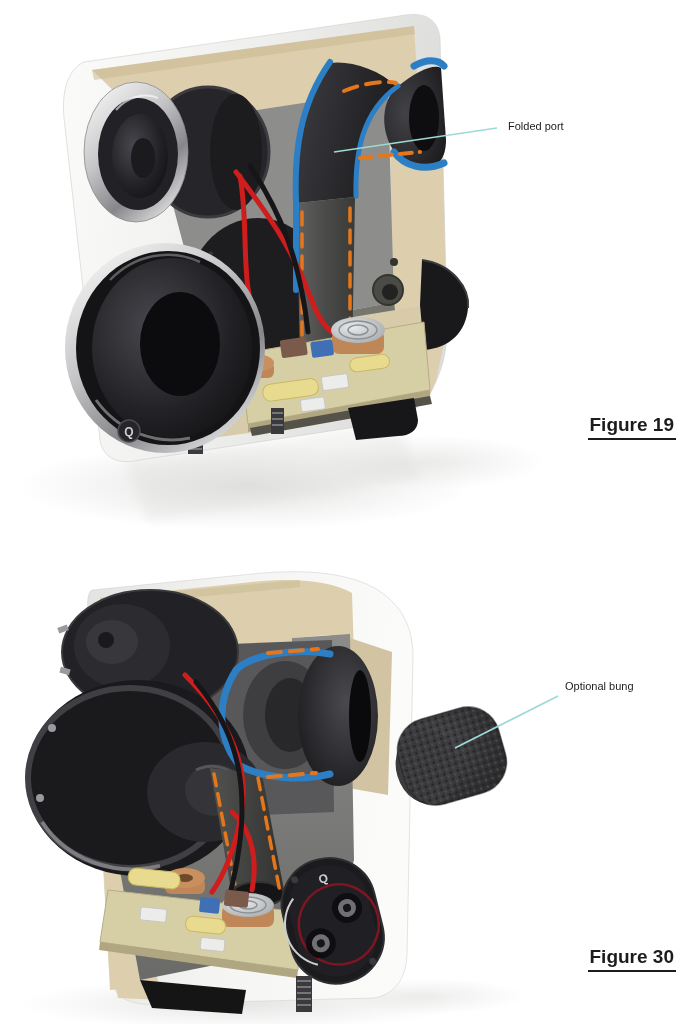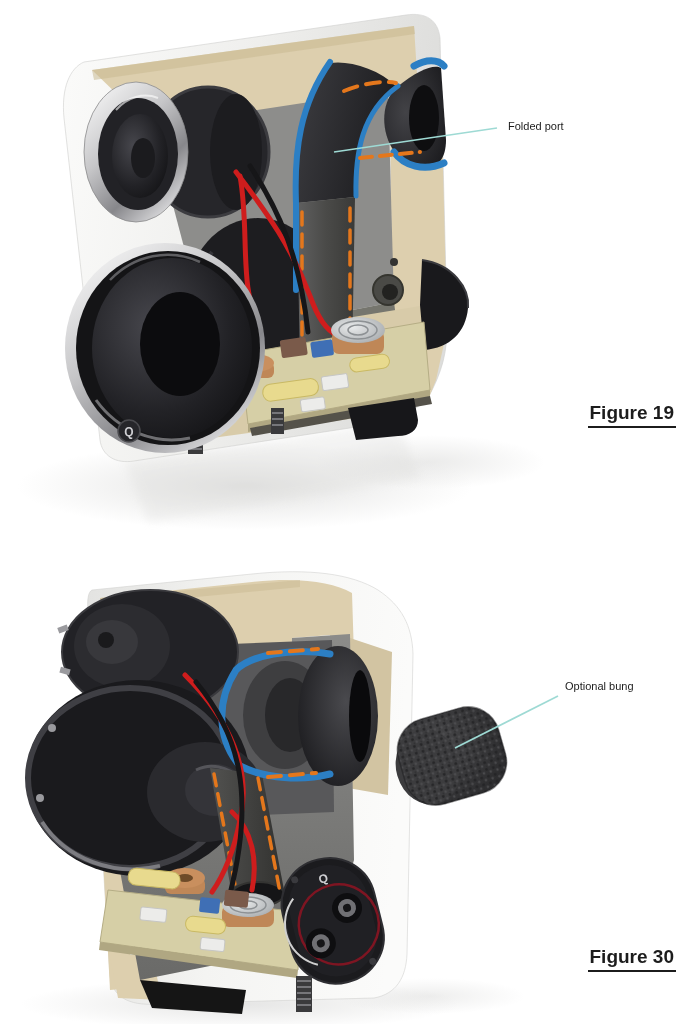--- a/index.html
+++ b/index.html
@@ -16,21 +16,21 @@
     font-size:11px;line-height:20px;white-space:nowrap;
   }
   #annotation-folded-port{left:508px;top:116px;}
   #annotation-optional-bung{left:565px;top:676px;}
   .caption{
     position:absolute;right:8px;color:var(--text,#111);
     font-size:19px;font-weight:bold;white-space:nowrap;
     border-bottom:2.5px solid var(--text,#111);
     padding:0 2px 2px 2px;
   }
-  #caption-figure-19{top:402px;}
+  #caption-figure-19{top:414px;}
   #caption-figure-20{top:946px;}
   
   .stroke-blue{stroke:var(--port-blue,#2c7fc4);fill:none;stroke-linecap:round;}
   .stroke-orange{stroke:var(--port-orange,#e4771c);fill:none;stroke-linecap:round;}
   .stroke-leader{stroke:var(--leader-line,#9edad4);}
   .fill-beige{fill:var(--mdf-beige,#ddcfae);}
   .fill-beige-dark{fill:var(--mdf-beige-dark,#c9b991);}
   .fill-gray{fill:var(--interior-gray,#8d8d8b);}
   .fill-pcb{fill:var(--pcb-tan,#d6cfa6);}
   .fill-copper{fill:var(--coil-copper,#bf8757);}

